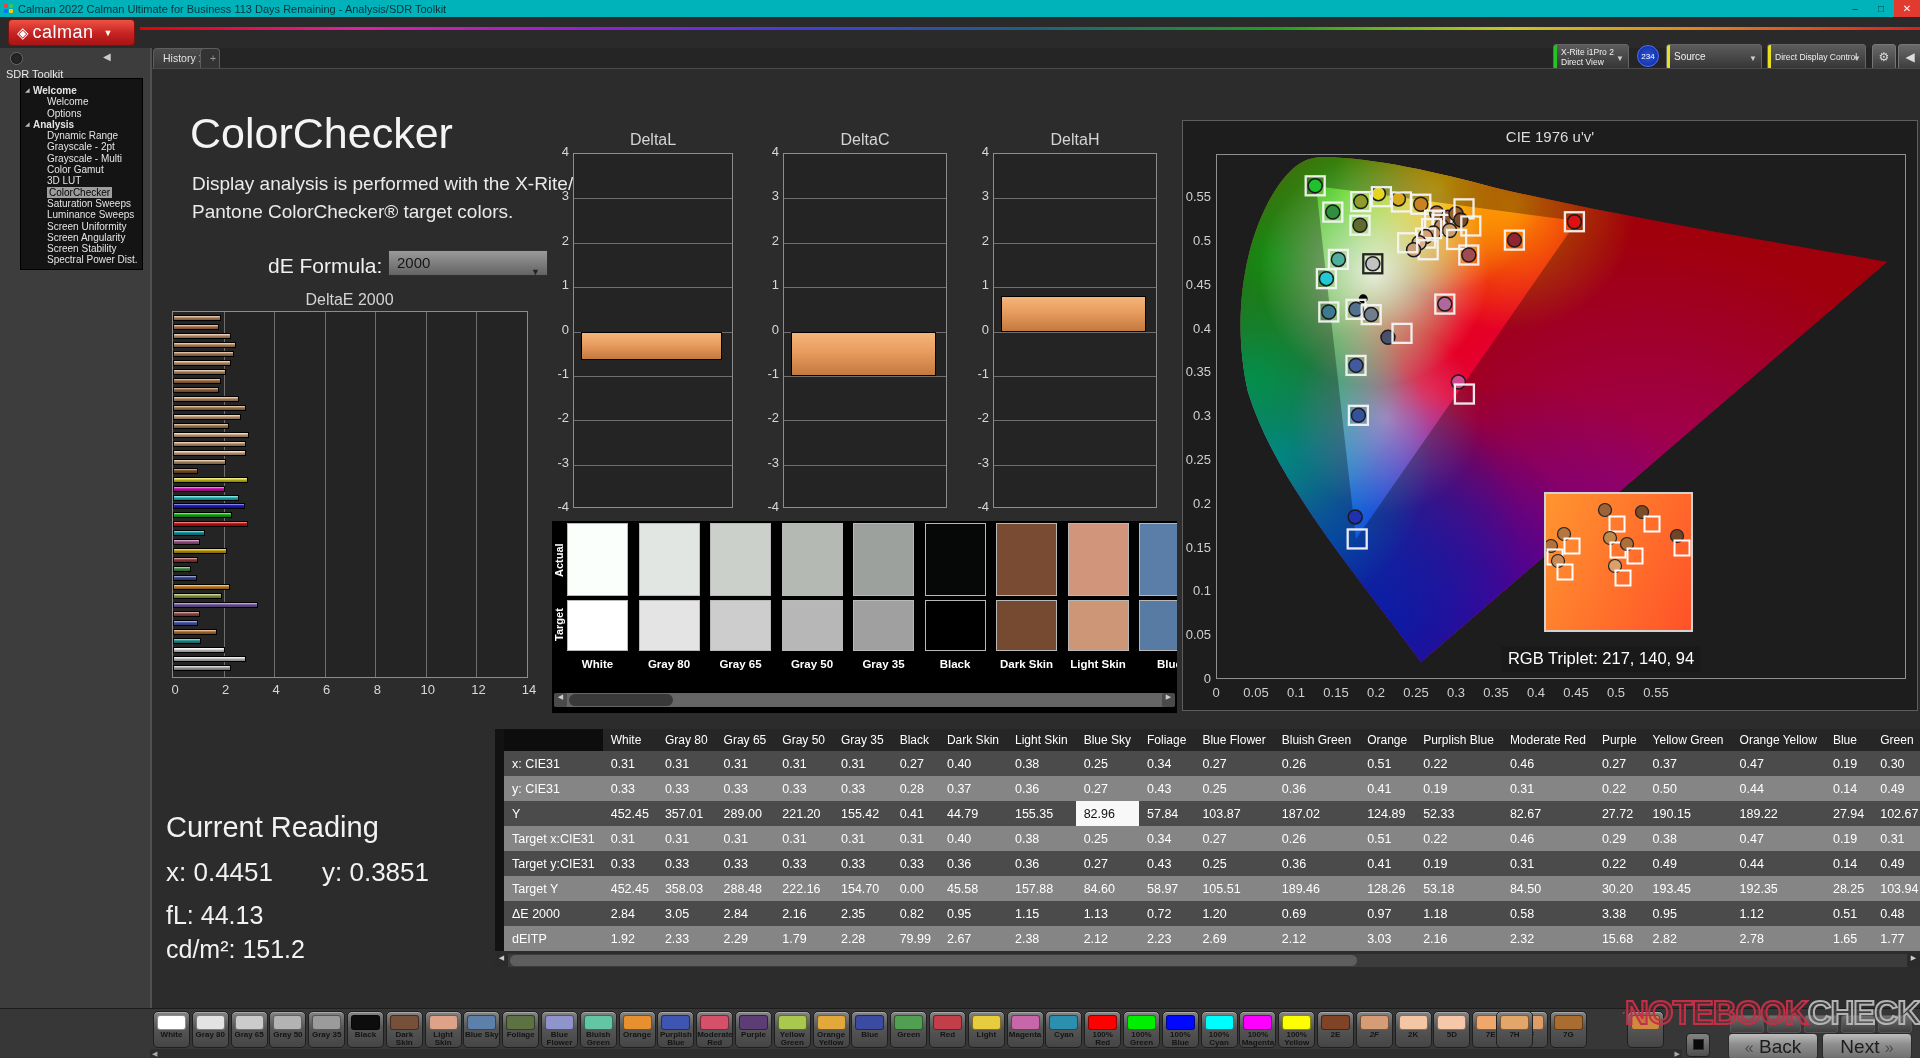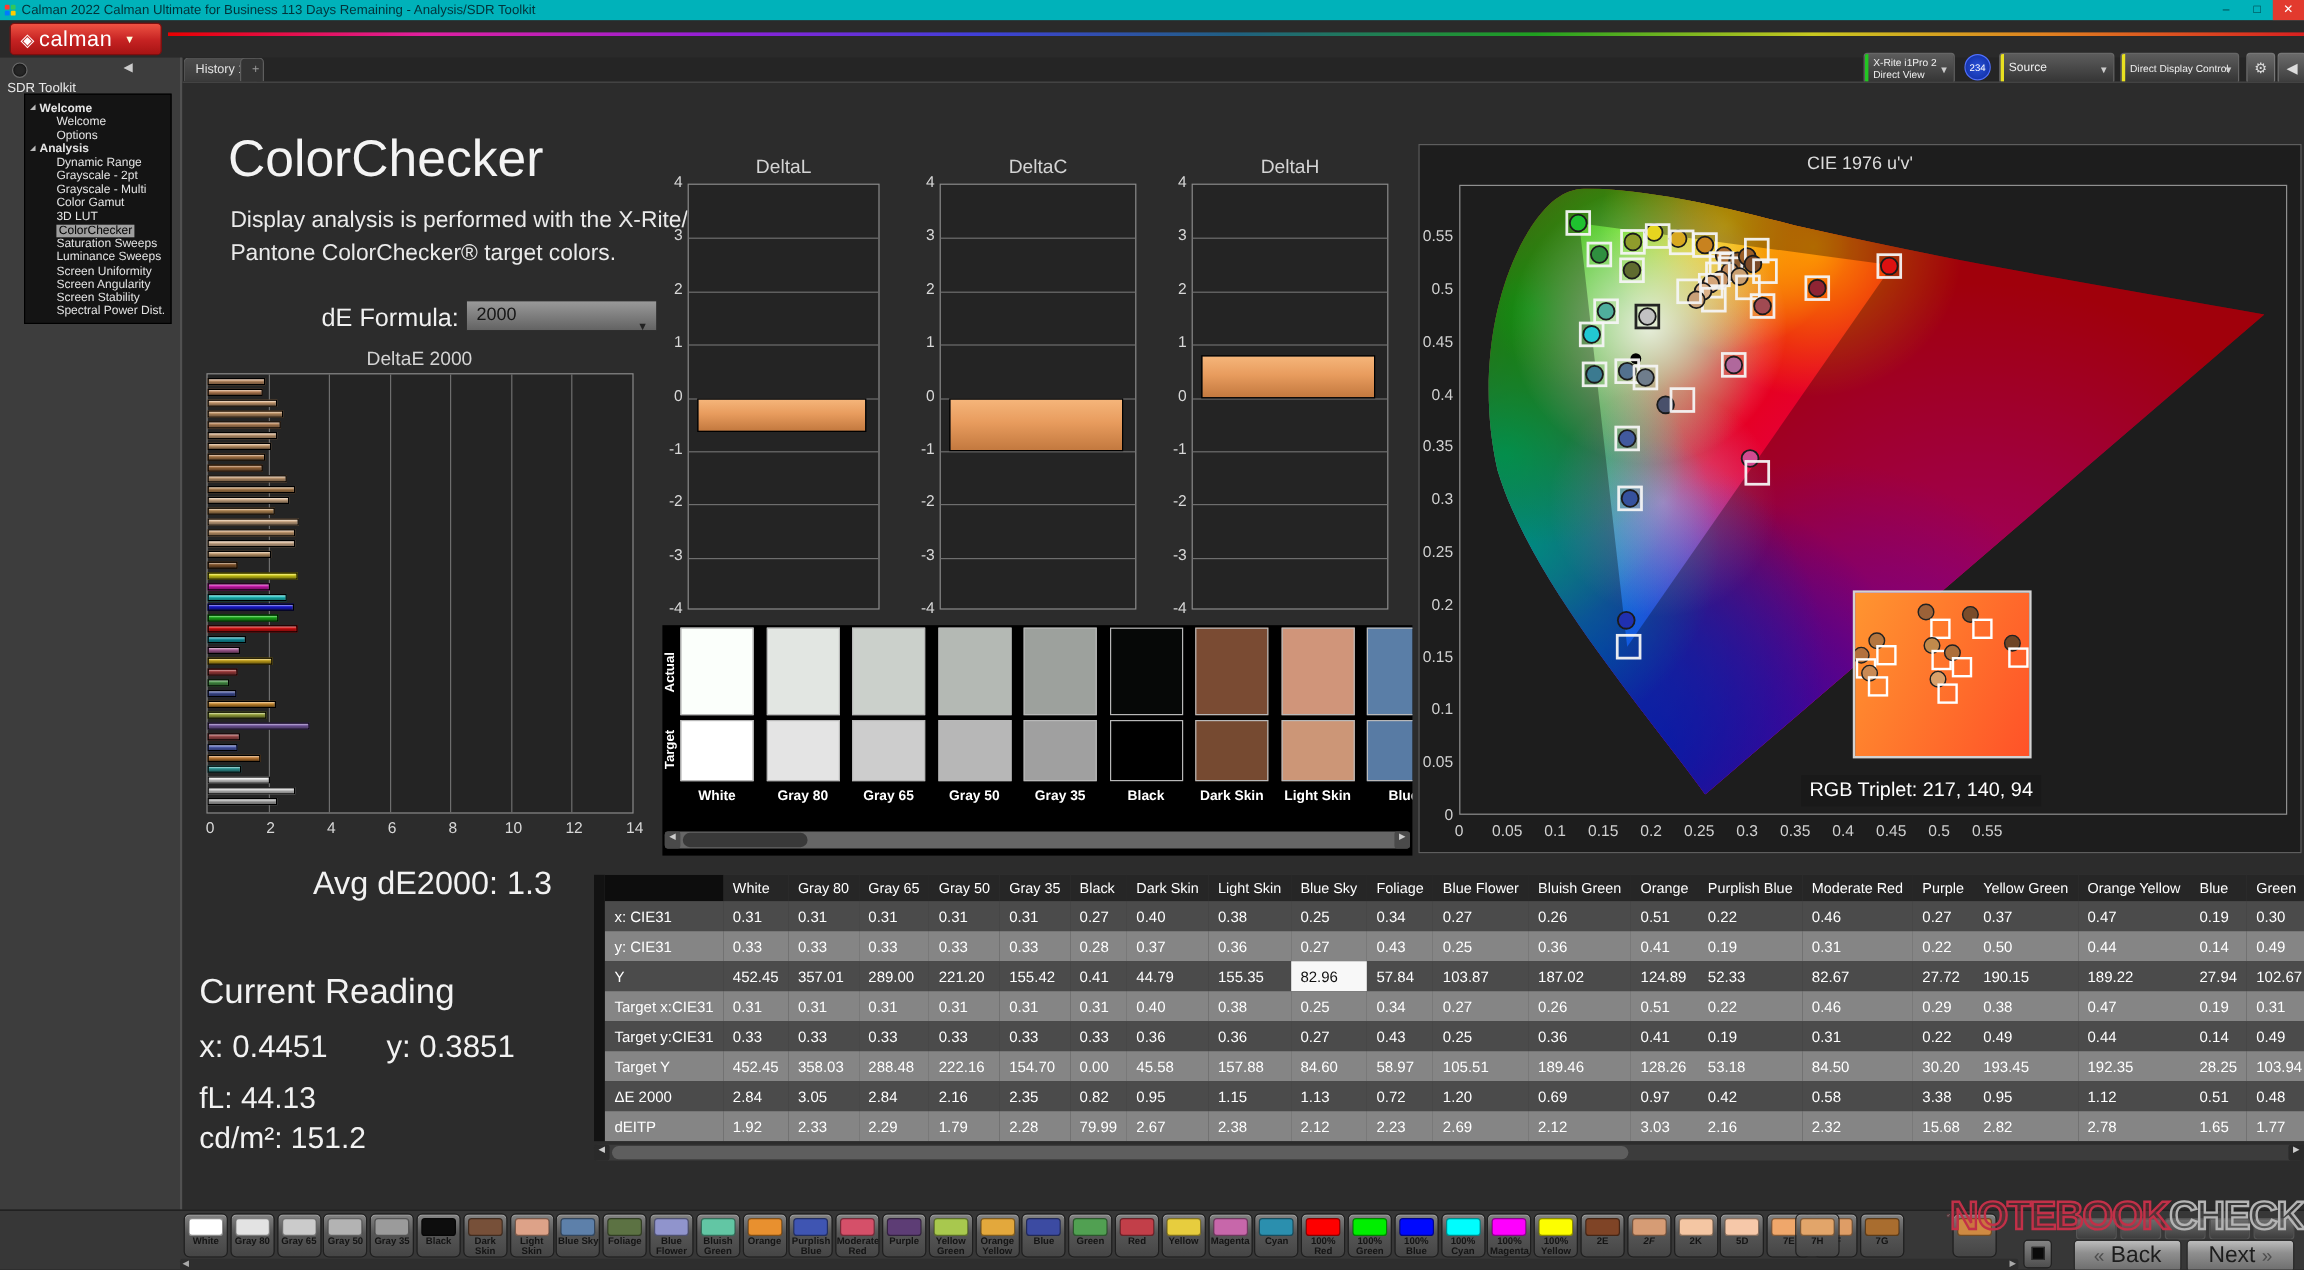--- a/index.html
+++ b/index.html
@@ -558,21 +558,20 @@
           <circle cx="5" cy="52" r="6.5" fill="#b3713d" stroke="#222" stroke-width="1.2"></circle>
           <rect x="1.5" y="55.5" width="15" height="15" fill="none" stroke="#fff" stroke-width="2"></rect>
           <circle cx="12" cy="67" r="6.5" fill="#c98a55" stroke="#222" stroke-width="1.2"></circle>
           <rect x="11.5" y="70.5" width="15" height="15" fill="none" stroke="#fff" stroke-width="2"></rect>
           <circle cx="69" cy="72" r="6.5" fill="#d9a06a" stroke="#222" stroke-width="1.2"></circle>
           <rect x="69.5" y="76.5" width="15" height="15" fill="none" stroke="#fff" stroke-width="2"></rect>
         </svg></div>
     <div id="cie-rgb">RGB Triplet: 217, 140, 94</div>
   </div>
 
-  <div class="reading abs" style="left:8px;top:652px;width:300px;text-align:right;font-size:27px;">Avg dE2000: 1.3</div>
   <div class="reading abs" style="left:14px;top:742px;font-size:29px;">Current Reading</div>
   <div class="reading abs" style="left:14px;top:788px;font-size:26px;">x: 0.4451</div>
   <div class="reading abs" style="left:170px;top:788px;font-size:26px;">y: 0.3851</div>
   <div class="reading abs" style="left:14px;top:832px;font-size:25px;">fL: 44.13</div>
   <div class="reading abs" style="left:14px;top:866px;font-size:25px;">cd/m²: 151.2</div>
 
   <div id="grid-wrap" class="abs">
     <table id="grid-table">
         <thead>
           <tr>
@@ -746,21 +745,21 @@
             <td>2.16</td>
             <td>2.35</td>
             <td>0.82</td>
             <td>0.95</td>
             <td>1.15</td>
             <td>1.13</td>
             <td>0.72</td>
             <td>1.20</td>
             <td>0.69</td>
             <td>0.97</td>
-            <td>0.42</td>
+            <td>1.18</td>
             <td>0.58</td>
             <td>3.38</td>
             <td>0.95</td>
             <td>1.12</td>
             <td>0.51</td>
             <td>0.48</td>
           </tr>
           <tr>
             <th>dEITP</th>
             <td>1.92</td>
@@ -875,21 +874,21 @@
       <div class="pal-btn" style="position: absolute; left: 890.2px;">
         <div class="pal-swatch" style="background: rgb(81, 160, 82);"></div>
         <div class="pal-label">Green</div>
       </div>
       <div class="pal-btn" style="position: absolute; left: 929px;">
         <div class="pal-swatch" style="background: rgb(194, 63, 73);"></div>
         <div class="pal-label">Red</div>
       </div>
       <div class="pal-btn" style="position: absolute; left: 967.8px;">
         <div class="pal-swatch" style="background: rgb(231, 205, 62);"></div>
-        <div class="pal-label">Yellow</div>
+        <div class="pal-label">Light</div>
       </div>
       <div class="pal-btn" style="position: absolute; left: 1006.6px;">
         <div class="pal-swatch" style="background: rgb(199, 103, 170);"></div>
         <div class="pal-label">Magenta</div>
       </div>
       <div class="pal-btn" style="position: absolute; left: 1045.4px;">
         <div class="pal-swatch" style="background: rgb(43, 143, 174);"></div>
         <div class="pal-label">Cyan</div>
       </div>
       <div class="pal-btn" style="position: absolute; left: 1084.2px;">

